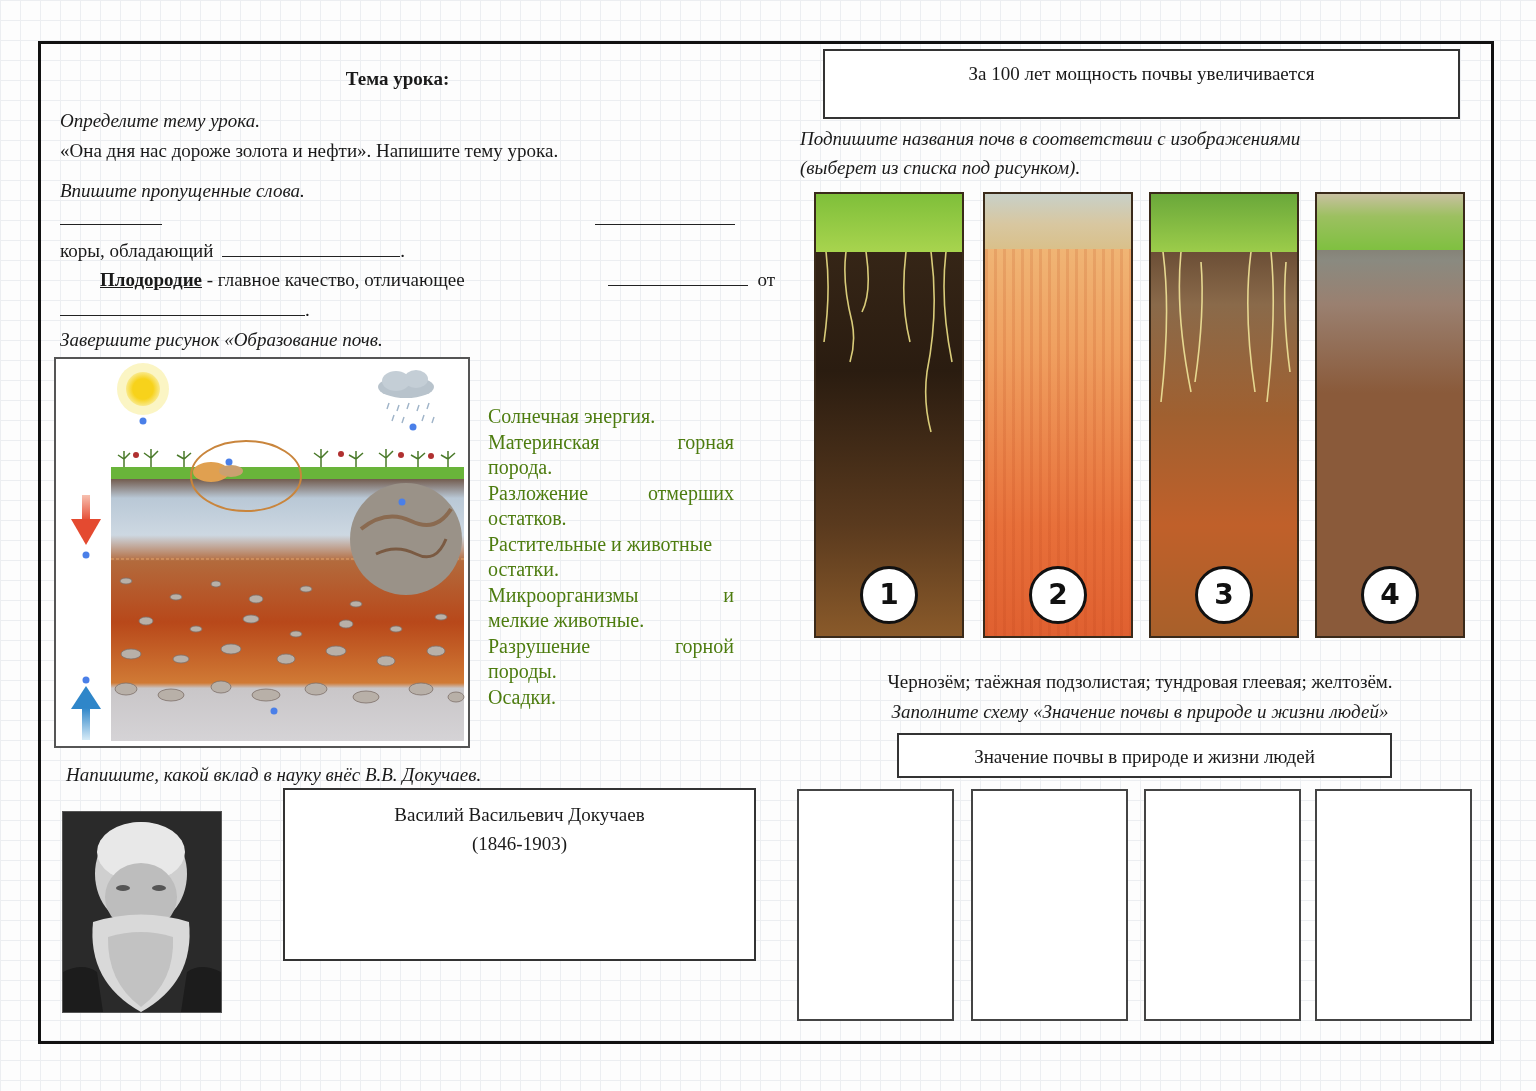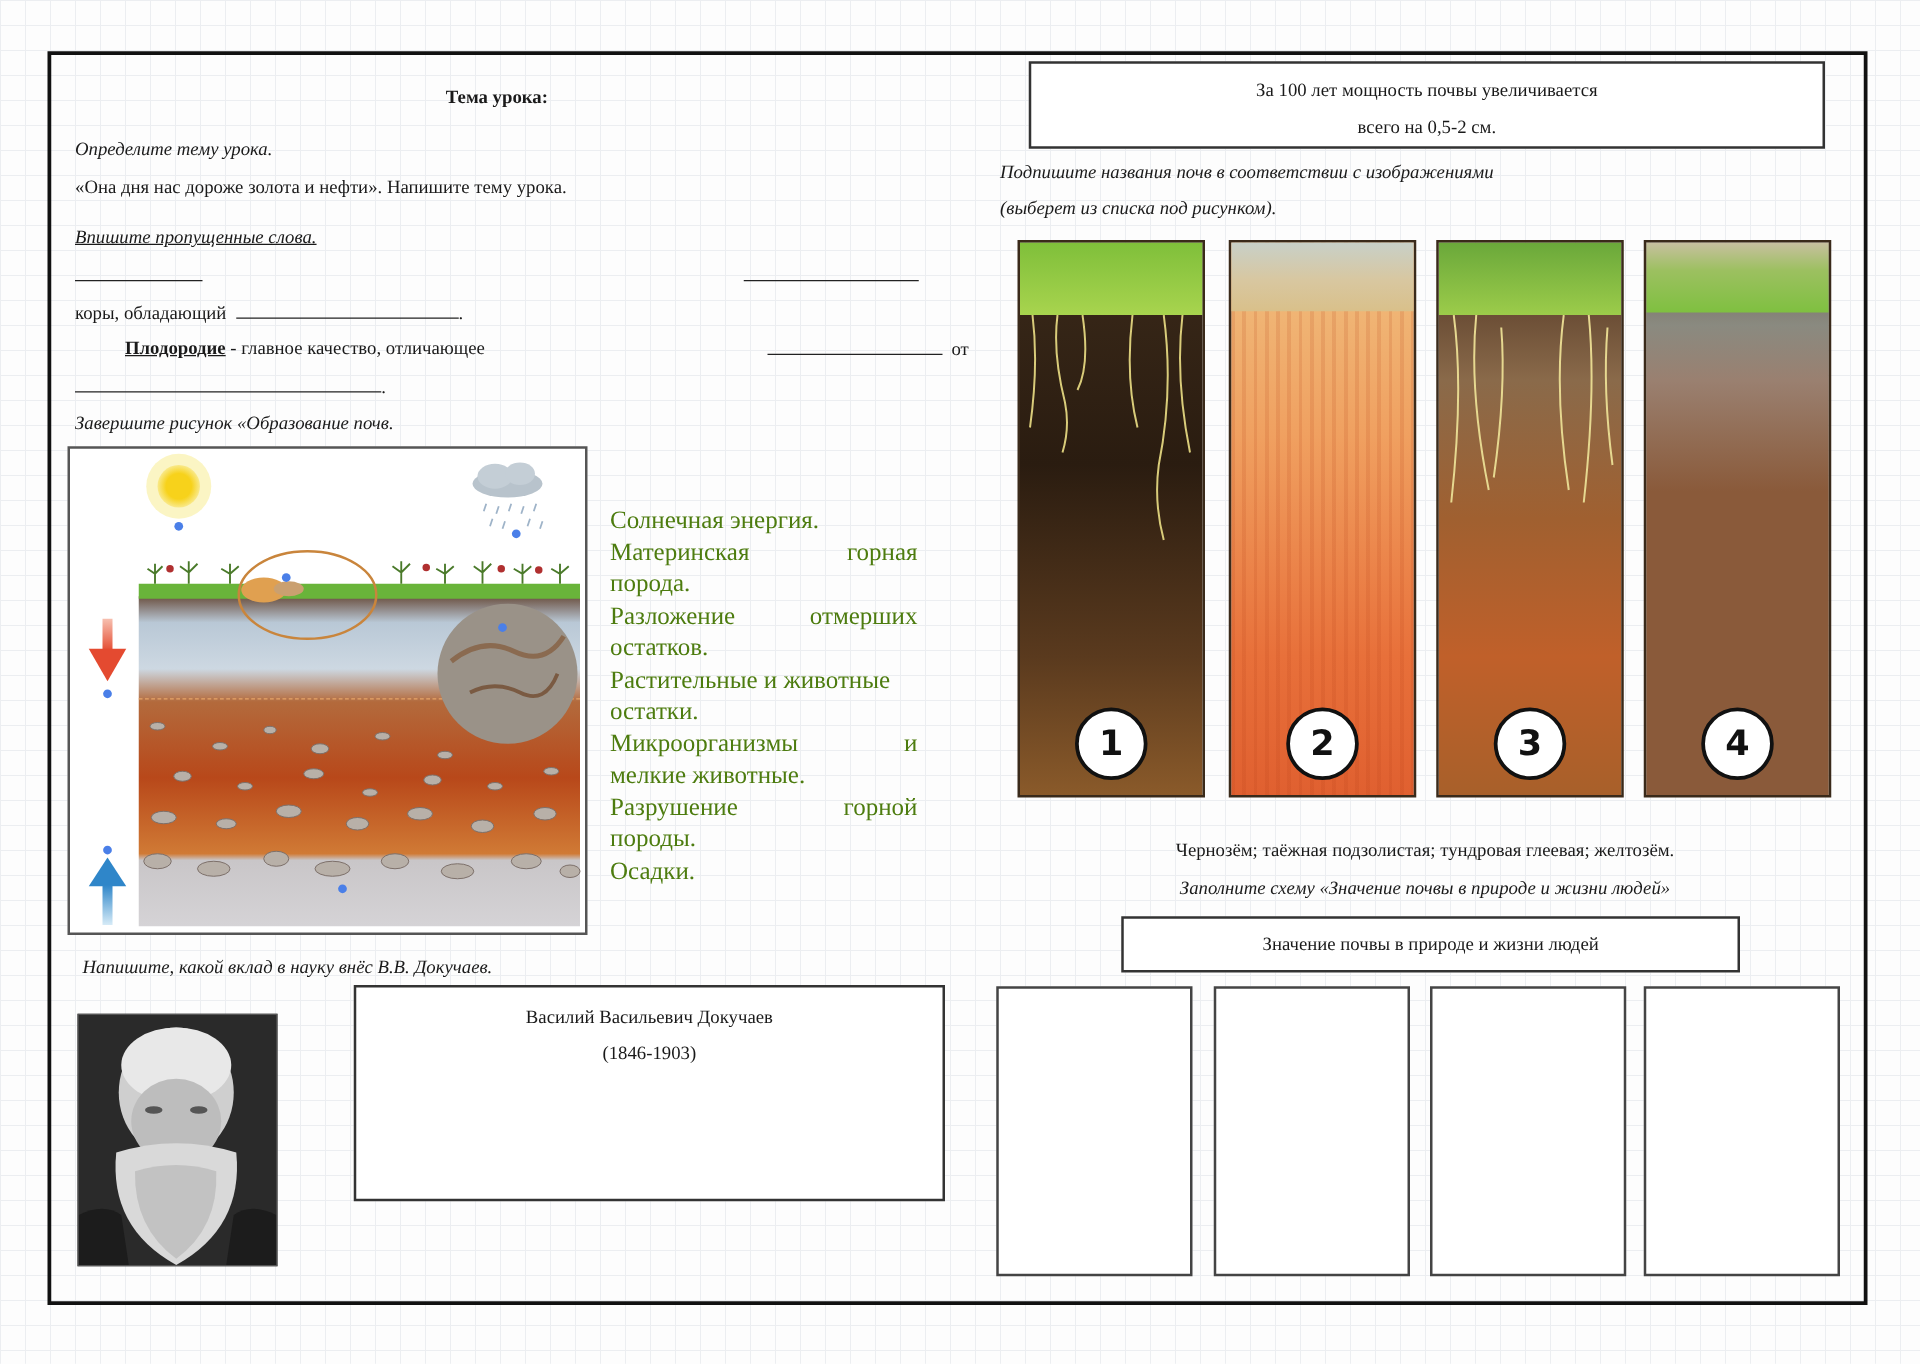--- a/index.html
+++ b/index.html
@@ -8,21 +8,21 @@
     background-color:#fdfdfd;
     background-image:
       linear-gradient(#eceef1 1px, transparent 1px),
       linear-gradient(90deg, #eceef1 1px, transparent 1px);
     background-size:20px 20px;
     font-family:"Liberation Serif","DejaVu Serif",serif;
     color:#1a1a1a;
   }
   .abs{position:absolute;}
   .frame{left:38px;top:41px;width:1456px;height:1003px;border:3px solid #111;box-sizing:border-box;}
-  .t{font-size:15px;line-height:29px;white-space:nowrap;}
+  .t{font-size:19px;line-height:29px;white-space:nowrap;}
   .it{font-style:italic;}
   .b{font-weight:bold;}
   .u{text-decoration:underline;}
   .blank{display:inline-block;border-bottom:1.5px solid #222;height:18px;vertical-align:baseline;}
   .just{display:flex;justify-content:space-between;}
   .box{border:2px solid #333;background:#fff;box-sizing:border-box;}
   .ctr{text-align:center;}
   .pic{border:2px solid #555;box-sizing:border-box;background:#fff;overflow:hidden;}
   .list{font-size:20px;line-height:25.5px;color:#4d7c0f;}
   .list .row{display:flex;justify-content:space-between;}
@@ -35,21 +35,21 @@
 </head>
 <body>
 
 <div class="abs frame"></div>
 
 <div class="abs t b ctr" style="left:60px;top:64px;width:675px;">Тема урока:</div>
 
 <div class="abs t it" style="left:60px;top:106px;">Определите тему урока.</div>
 <div class="abs t" style="left:60px;top:136px;">«Она дня нас дороже золота и нефти». Напишите тему урока.</div>
 
-<div class="abs t it" style="left:60px;top:176px;text-decoration:underline;">Впишите пропущенные слова.</div>
+<div class="abs t it" style="left:60px;top:176px;">Впишите пропущенные слова.</div>
 
 <div class="abs t just" style="left:60px;top:206px;width:675px;">
   <span class="blank" style="width:102px;"></span>
   <span class="blank" style="width:140px;"></span>
 </div>
 
 <div class="abs t" style="left:60px;top:236px;">
   <span>коры, обладающий</span>
   <span class="blank" style="width:178px;margin-left:4px;"></span><span>.</span>
 </div>
@@ -246,21 +246,20 @@
   </svg>
 </div>
 
 <div class="abs box" style="left:247px;top:788px;width:473px;height:173px;margin-left:36px;">
   <div class="t ctr" style="margin-top:10px;">Василий Васильевич Докучаев</div>
   <div class="t ctr">(1846-1903)</div>
 </div>
 
 <div class="abs box" style="left:823px;top:49px;width:637px;height:70px;">
   <div class="t ctr" style="margin-top:8px;">За 100 лет мощность почвы увеличивается</div>
-  <div class="t ctr">всего на 0,5-2 см.</div>
 </div>
 
 <div class="abs t it" style="left:800px;top:124px;">Подпишите названия почв в соответствии с изображениями</div>
 <div class="abs t it" style="left:800px;top:153px;">(выберет из списка под рисунком).</div>
 
 <div class="soil" style="left:814px;background:linear-gradient(#3b2a1a 0%,#2a1c10 40%,#5a3a1e 75%,#8a5a2a 100%);">
   <div style="height:58px;background:linear-gradient(#7fbf3a,#a8d44e);"></div>
   <svg class="abs" style="left:0;top:58px;" width="146" height="200">
     <g stroke="#d9cc7a" stroke-width="1.6" fill="none">
       <path d="M10 0 q5 40 -2 90"></path>

